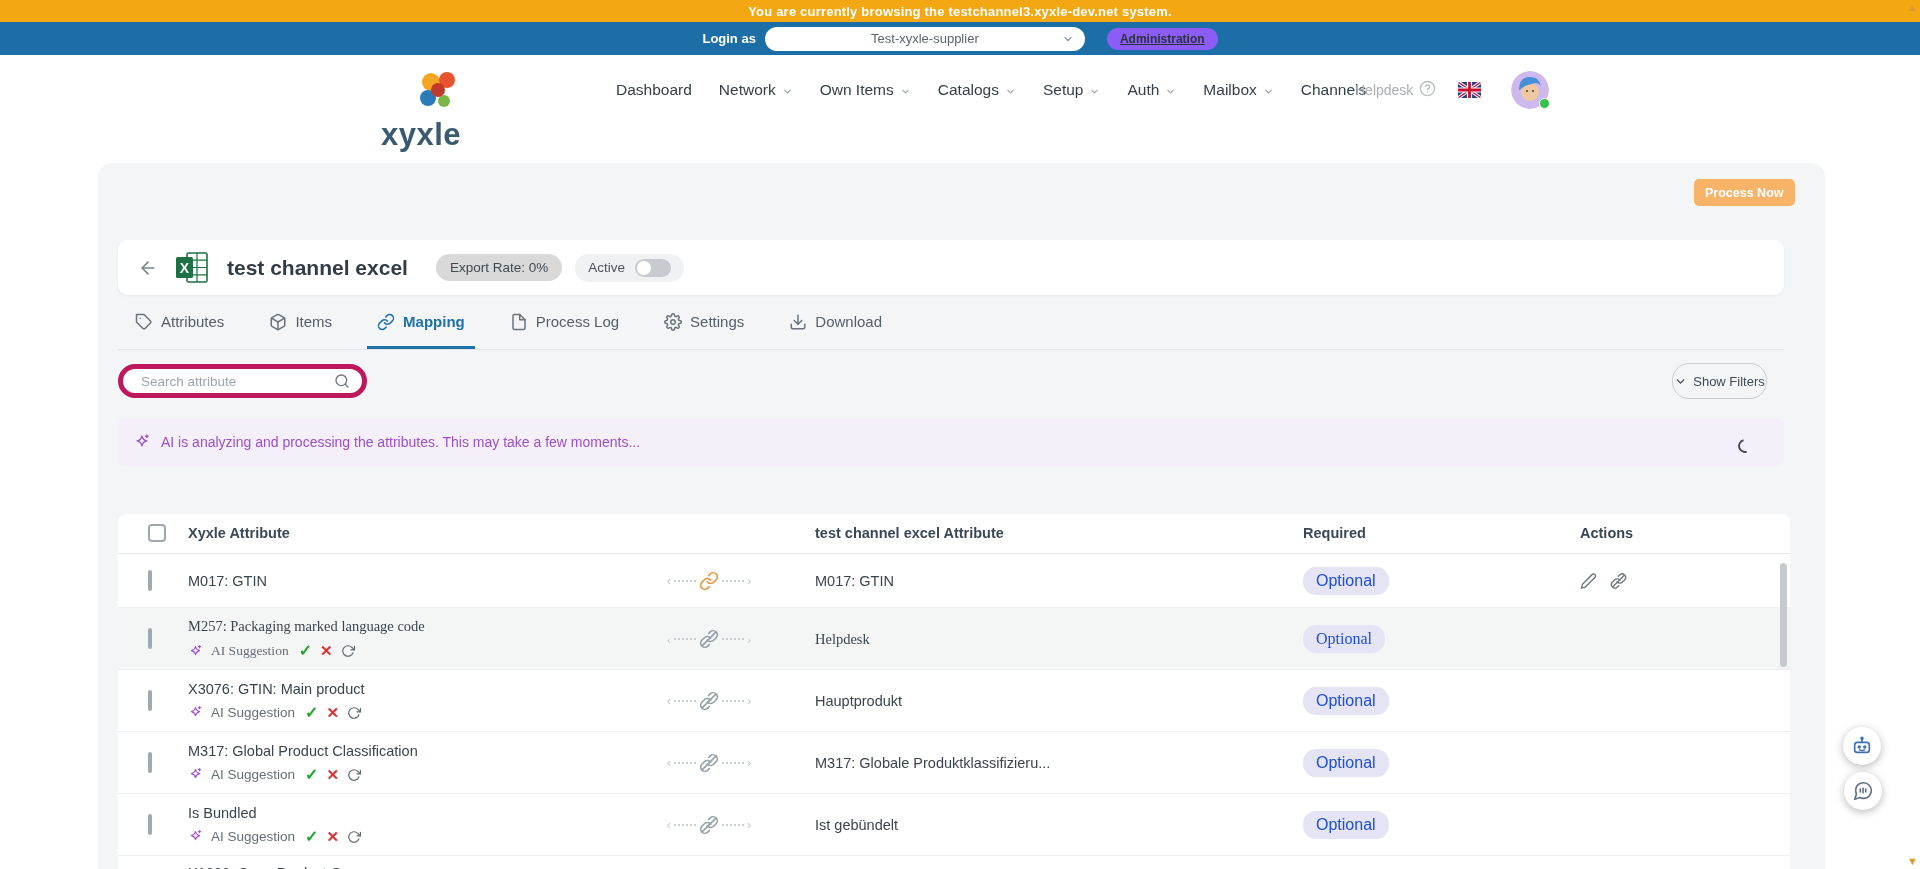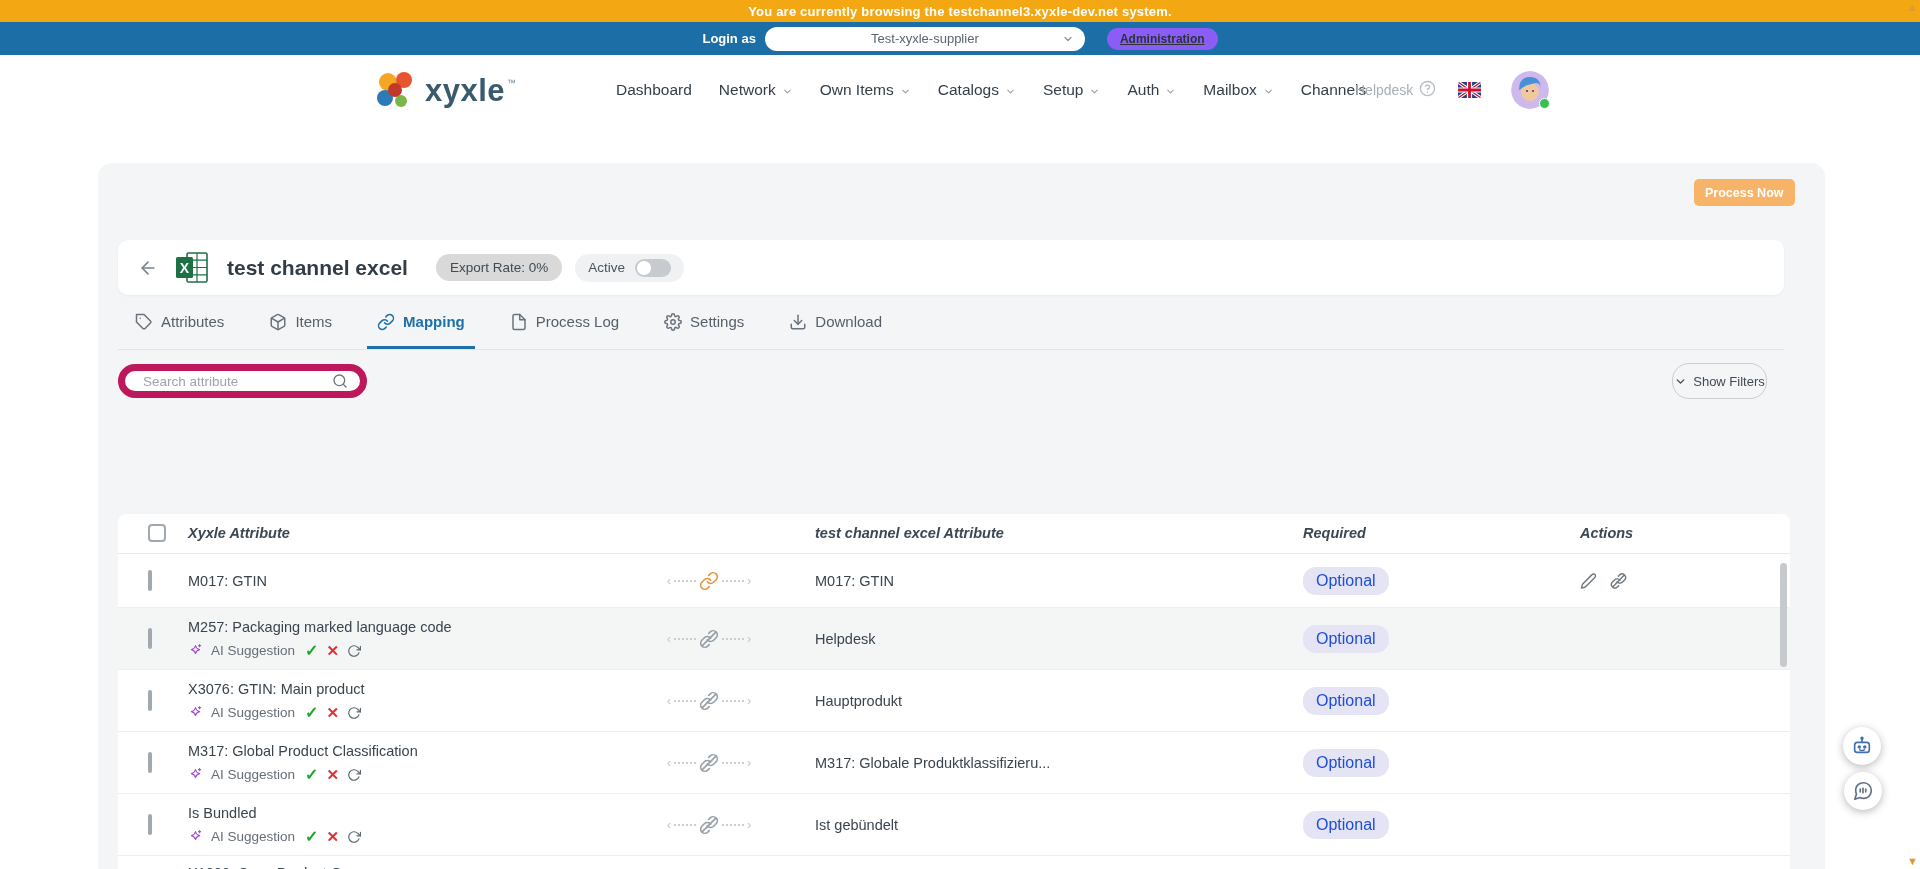--- a/index.html
+++ b/index.html
@@ -15,21 +15,21 @@
     display:flex;align-items:center;justify-content:center;}
   .login-as{color:#ffffff;font-weight:bold;font-size:13px;margin-right:9px;text-align:right;}
   .tenant-select{width:320px;height:24px;background:#ffffff;border-radius:12px;position:relative;
     display:flex;align-items:center;justify-content:center;font-size:13px;color:#5a6570;cursor:pointer;}
   .tenant-caret{position:absolute;right:11px;top:6px;color:#8a949c;}
   .admin-btn{margin-left:22px;height:22px;padding:0 13px;background:#8b5cf6;border:none;border-radius:11px;
     font-family:"Liberation Sans",sans-serif;font-size:12px;font-weight:bold;color:#2b333b;text-decoration:underline;cursor:pointer;}
 
   
   .app-header{position:absolute;top:55px;left:0;right:0;height:70px;background:#ffffff;}
-  .logo{position:absolute;left:374px;top:16px;display:flex;align-items:flex-start;cursor:pointer;}
+  .logo{position:absolute;left:374px;top:16px;display:flex;align-items:flex-end;cursor:pointer;flex-direction:column;}
   .logo-word{font-size:31px;font-weight:bold;color:#3A5A6E;letter-spacing:.5px;line-height:40px;margin-left:7px;}
   .logo-tm{font-size:9px;color:#6d8494;margin-top:7px;margin-left:2px;}
   .main-nav{position:absolute;left:616px;top:0;height:70px;display:flex;align-items:center;gap:27px;}
   .nav-item{font-size:15.5px;color:#343e48;display:flex;align-items:center;gap:6px;cursor:pointer;white-space:nowrap;}
   .nav-chev{display:flex;color:#9aa3ab;margin-top:2px;}
   .header-right{position:absolute;left:1355px;top:0;height:70px;display:flex;align-items:center;}
   .helpdesk{display:flex;align-items:center;gap:6px;color:#A9AEB4;font-size:14px;cursor:pointer;}
   .flag{margin-left:22px;border-radius:2px;overflow:hidden;display:flex;cursor:pointer;}
   .avatar-wrap{position:relative;margin-left:30px;width:38px;height:38px;cursor:pointer;}
   .avatar{width:38px;height:38px;border-radius:50%;overflow:hidden;display:block;}
@@ -54,46 +54,46 @@
   
   .tabs-row{position:absolute;left:20px;top:150px;width:1666px;height:37px;border-bottom:1px solid #E3E5E8;
     display:flex;gap:45px;padding-left:17px;box-sizing:border-box;}
   .tab{display:flex;align-items:flex-start;gap:8px;font-size:15px;color:#555F69;position:relative;cursor:pointer;white-space:nowrap;}
   .tab svg{stroke:#6A737C;}
   .tab.active{color:#1D71A8;font-weight:bold;}
   .tab.active svg{stroke:#1D71A8;}
   .tab.active::after{content:"";position:absolute;left:-10px;right:-10px;bottom:0;height:3px;background:#1D71A8;}
 
   
-  .search-box{position:absolute;left:20px;top:201px;width:249px;height:34px;background:#ffffff;border:7px solid #be185d;
+  .search-box{position:absolute;left:20px;top:201px;width:249px;height:34px;background:#ffffff;border:5px solid #be185d;
     border-radius:17px;box-sizing:border-box;display:flex;align-items:center;}
   .search-box input{flex:1;border:none;outline:none;background:transparent;margin-left:16px;font-family:"Liberation Sans",sans-serif;
     font-size:13.5px;color:#39434d;}
   .search-box input::placeholder{color:#9CA3AF;}
   .search-icn{margin-right:12px;color:#6B7480;display:flex;cursor:pointer;}
   .filters-btn{position:absolute;left:1574px;top:200px;width:93px;height:34px;border:1px solid #C8CDD1;border-radius:17px;
     background:transparent;display:flex;align-items:center;justify-content:center;gap:6px;font-family:"Liberation Sans",sans-serif;
     font-size:13px;color:#3F4A54;cursor:pointer;}
 
   
   .ai-banner{position:absolute;left:20px;top:255px;width:1666px;height:48px;background:#F5EFFA;border-radius:8px;
     display:flex;align-items:center;box-sizing:border-box;padding-left:15px;}
   .ai-sparkle{color:#9B4FC8;display:flex;margin-right:10px;}
   .ai-text{color:#9B4FC8;font-size:14px;}
   .ai-spinner{position:absolute;right:32px;bottom:13px;width:10px;height:10px;border-radius:50%;
     border:2px solid transparent;border-bottom-color:#4A4A55;border-left-color:#4A4A55;transform:rotate(30deg);}
 
   
   .table-card{position:absolute;left:20px;top:351px;width:1672px;height:355px;background:#ffffff;border-radius:8px 8px 0 0;overflow:hidden;}
   .thead{position:relative;height:39px;border-bottom:1px solid #E6E8EA;}
-  .th{position:absolute;top:0;line-height:39px;font-size:14.5px;font-weight:bold;color:#3B4854;font-style:italic;}
+  .th{position:absolute;top:0;line-height:39px;font-size:14.5px;font-weight:bold;color:#3B4854;}
   .cbx{width:18px;height:18px;border:2px solid #A0A8B0;border-radius:4px;background:#ffffff;box-sizing:border-box;cursor:pointer;}
   .thead .cbx{position:absolute;left:30px;top:10px;}
   .trow{position:relative;border-bottom:1px solid #ECEEF0;}
-  .trow.hl{background:#F4F6F6;}
+  .trow.hl{background:#F4F6F6;font-family:Liberation Serif, serif;}
   .c-check{position:absolute;left:30px;top:50%;transform:translateY(-50%);}
   .c-source{position:absolute;left:70px;top:0;bottom:0;display:flex;flex-direction:column;justify-content:center;gap:8px;}
   .trow.partial .c-source{justify-content:flex-start;padding-top:9px;}
   .cell-title{font-size:14.5px;color:#3A444E;}
   .sugg{display:flex;align-items:center;gap:8px;}
   .sugg-sparkle{color:#A24FD0;display:flex;}
   .sugg-label{font-size:13.5px;color:#656E77;}
   .sugg-accept{color:#1FA32B;font-weight:bold;font-size:16px;line-height:1;cursor:pointer;margin-left:2px;}
   .sugg-reject{color:#E03131;font-weight:bold;font-size:15px;line-height:1;cursor:pointer;}
   .sugg-refresh{color:#5F6870;display:flex;cursor:pointer;}
@@ -338,20 +338,30 @@
     </div>
     <div class="filters-btn">
       <span style="display:flex;">
         <svg width="13" height="13" viewBox="0 0 24 24" fill="none" stroke="currentColor" stroke-width="2.5" stroke-linecap="round" stroke-linejoin="round">
             <polyline points="6 9 12 15 18 9"></polyline>
           </svg>
       </span>
       <span>Show Filters</span>
     </div>
 
+    <div class="ai-banner">
+      <span class="ai-sparkle">
+        <svg width="18" height="18" viewBox="0 0 24 24" fill="none" stroke="currentColor" stroke-width="1.7" stroke-linecap="round" stroke-linejoin="round">
+            <path d="M12 4c.9 4.2 2.5 5.8 6.6 6.6-4.1.8-5.7 2.4-6.6 6.6-.9-4.2-2.5-5.8-6.6-6.6 4.1-.8 5.7-2.4 6.6-6.6z"></path>
+            <path d="M18.5 2.5v3.4M16.8 4.2h3.4"></path>
+          </svg>
+      </span>
+      <span class="ai-text">AI is analyzing and processing the attributes. This may take a few moments...</span>
+      <span class="ai-spinner"></span>
+    </div>
 
     <div class="table-card">
       <div class="thead">
         <span class="cbx"></span>
         <span class="th" style="left:70px;">Xyxle Attribute</span>
         <span class="th" style="left:697px;">test channel excel Attribute</span>
         <span class="th" style="left:1185px;">Required</span>
         <span class="th" style="left:1462px;">Actions</span>
       </div>
       <div id="tbody">

